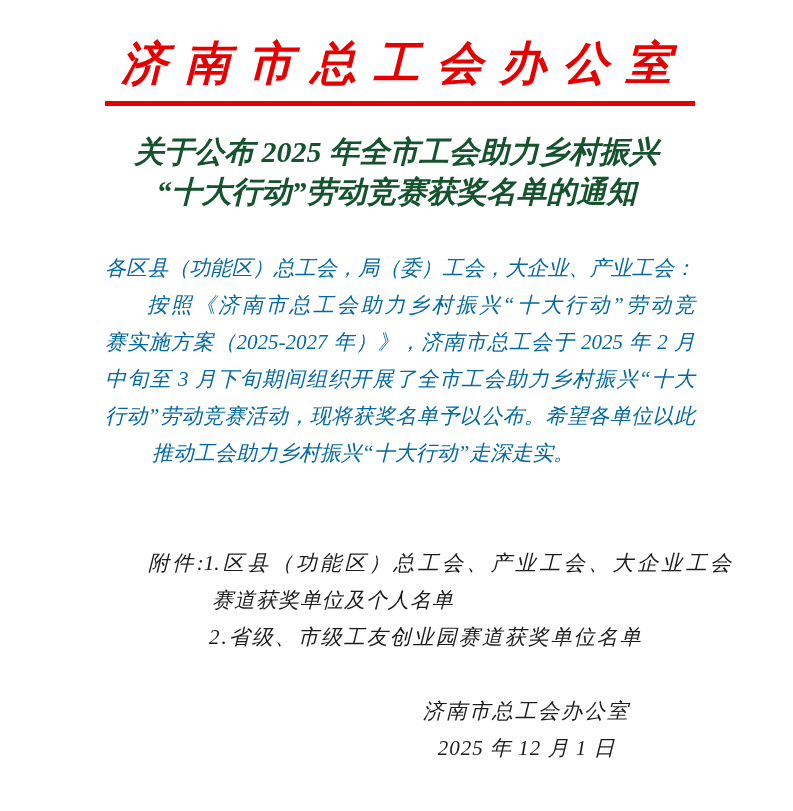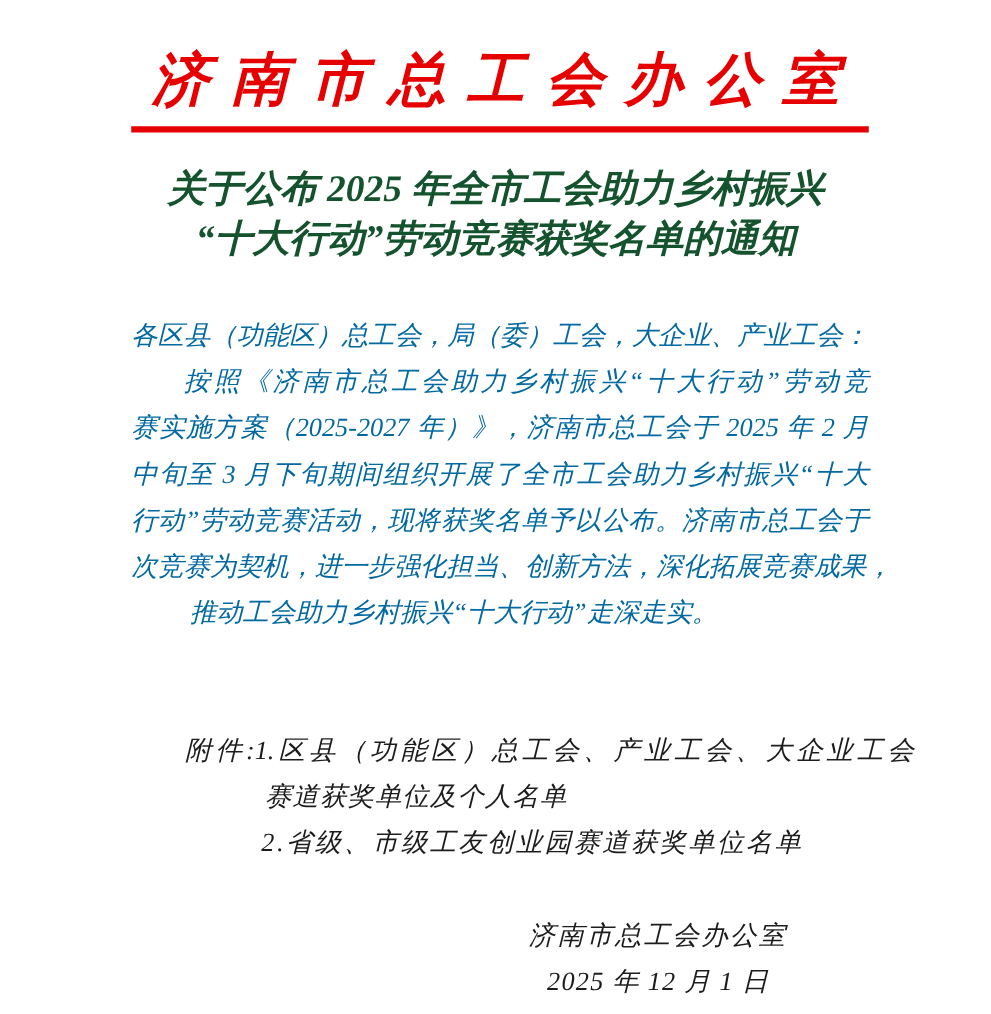--- a/index.html
+++ b/index.html
@@ -88,22 +88,21 @@
   <h1 class="doc-title">
     <span class="title-line">关于公布 2025 年全市工会助力乡村振兴</span>
     <span class="title-line">“十大行动”劳动竞赛获奖名单的通知</span>
   </h1>
 
   <div class="body-text">
     <div class="body-line">各区县（功能区）总工会，局（委）工会，大企业、产业工会：</div>
     <div class="body-line indent">按照《济南市总工会助力乡村振兴“十大行动”劳动竞</div>
     <div class="body-line">赛实施方案（2025-2027 年）》，济南市总工会于 2025 年 2 月</div>
     <div class="body-line">中旬至 3 月下旬期间组织开展了全市工会助力乡村振兴“十大</div>
-    <div class="body-line">行动”劳动竞赛活动，现将获奖名单予以公布。济南市总工会于</div>
-    <div class="body-line">次竞赛为契机，进一步强化担当、创新方法，深化拓展竞赛成果，</div>
+    <div class="body-line">行动”劳动竞赛活动，现将获奖名单予以公布。希望各单位以此</div>
     <div class="body-line last">推动工会助力乡村振兴“十大行动”走深走实。</div>
   </div>
 
   <div class="attachments">
     <div class="attach-line l1">附件:1.区县（功能区）总工会、产业工会、大企业工会</div>
     <div class="attach-line l2">赛道获奖单位及个人名单</div>
     <div class="attach-line l3">2.省级、市级工友创业园赛道获奖单位名单</div>
   </div>
 
   <div class="signature">

